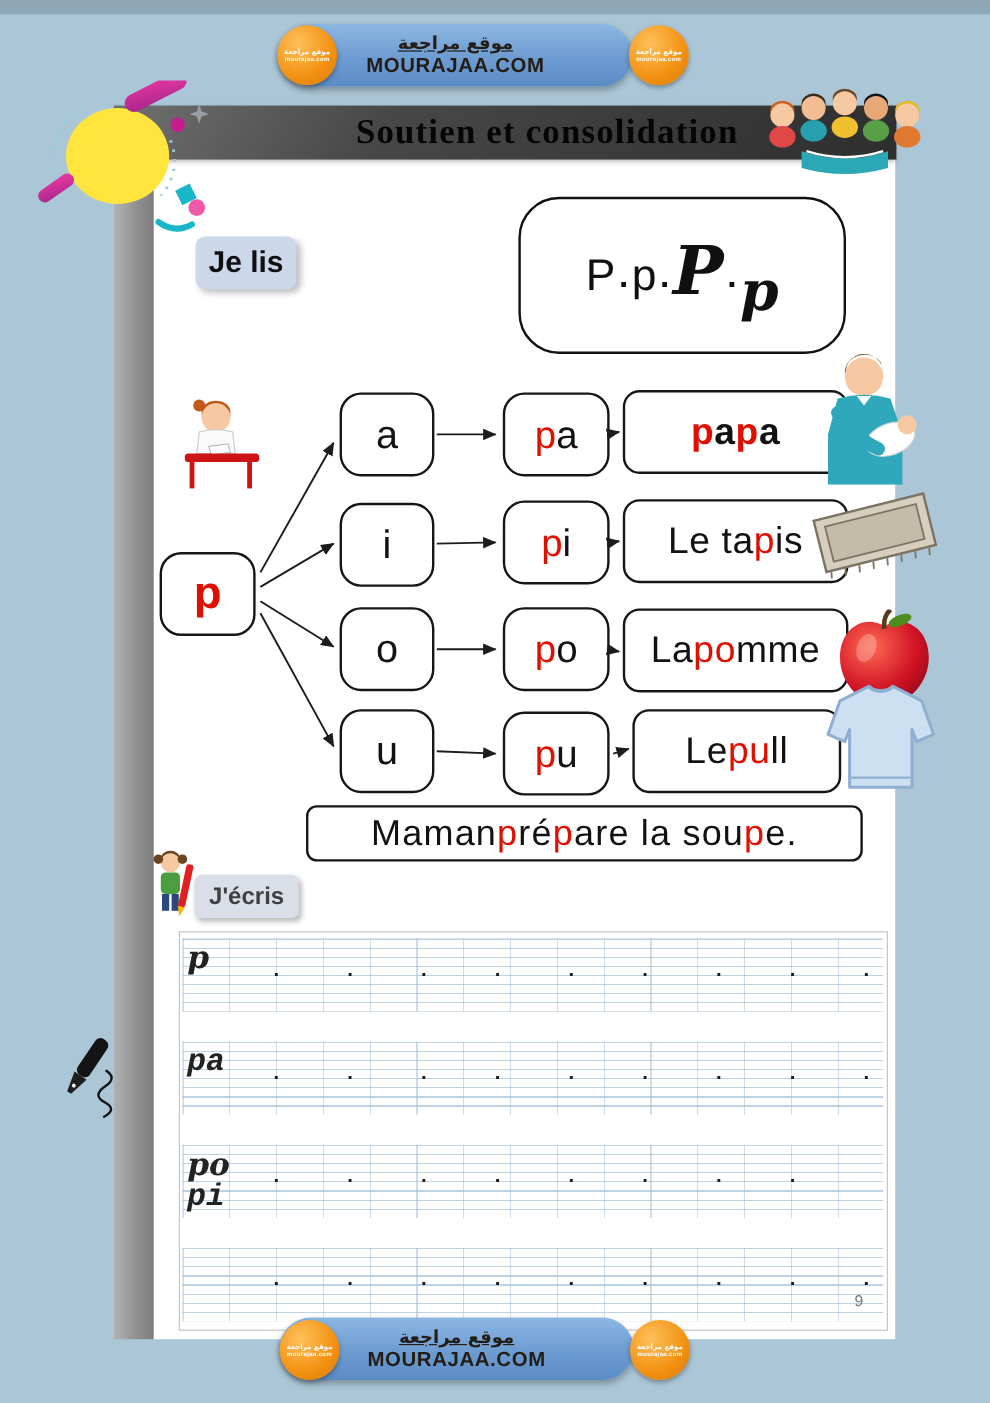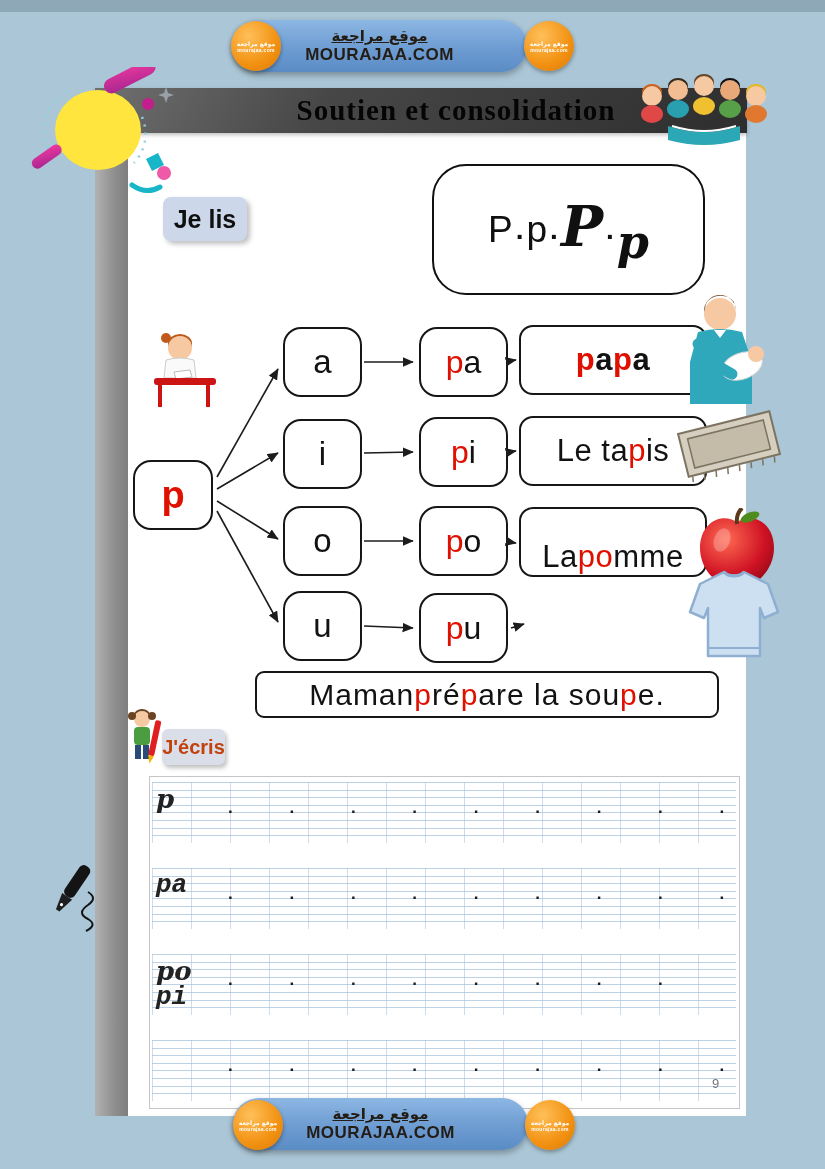--- a/index.html
+++ b/index.html
@@ -31,24 +31,24 @@
           display:flex; flex-direction:column; align-items:center; justify-content:center;
           color:#fff; text-align:center; }
   .logo .l1 { font-family:"DejaVu Sans", sans-serif; font-size:6px; font-weight:700; }
   .logo .l2 { font-size:5px; font-weight:700; letter-spacing:.3px; }
 
   
   .jelis { position:absolute; left:163px; top:185px; width:84px; height:44px;
            background:#ccd8ea; border-radius:8px; box-shadow:3px 3px 5px rgba(0,0,0,.25);
            display:flex; align-items:center; justify-content:center;
            font-size:25px; font-weight:700; color:#101010; }
-  .jecris { position:absolute; left:162px; top:717px; width:63px; height:36px;
+  .jecris { position:absolute; left:162px; top:717px; width:87px; height:36px;
             background:#d9dee9; border-radius:6px; box-shadow:2px 3px 4px rgba(0,0,0,.25);
             display:flex; align-items:center; justify-content:center;
-            font-size:20px; font-weight:700; color:#c2410c; }
+            font-size:20px; font-weight:700; color:#404040; }
 
   
   .lettersbox { position:absolute; left:432px; top:152px; width:273px; height:131px;
                 background:#fff; border:2.5px solid #111; border-radius:34px;
                 display:flex; align-items:center; justify-content:center; color:#101010; }
   .lettersbox .print { font-size:37px; }
   .lettersbox .sep { font-size:28px; font-weight:700; margin:0 3px; }
   .lettersbox .script-up { font-family:"DejaVu Serif", serif; font-style:italic; font-size:56px;
                            font-weight:600; transform:translateY(-4px); display:inline-block; }
   .lettersbox .script-lo { font-family:"DejaVu Serif", serif; font-style:italic; font-size:46px;
@@ -200,24 +200,29 @@
       <span class="red bold">p</span>
       <span class="bold">a</span>
       <span class="red bold">p</span>
       <span class="bold">a</span>
     </div>
   <div class="dbox word-box" style="top:404px;">
       <span>Le ta</span>
       <span class="red">p</span>
       <span>is</span>
     </div>
-  <div class="dbox word-box" style="top:495px;align-items:flex-end;">
+  <div class="dbox word-box" style="top:495px;">
       <span>La </span>
       <span class="red">po</span>
       <span>mme</span>
+    </div>
+  <div class="dbox word-box" style="top:579px; left:527px; width:174px;">
+      <span>Le </span>
+      <span class="red">pu</span>
+      <span>ll</span>
     </div>
 
   <svg class="arrows" width="825" height="1169" viewBox="0 0 825 1169">
     <defs>
       <marker id="ah" markerWidth="9" markerHeight="9" refX="6.5" refY="3" orient="auto">
         <path d="M0,0 L7,3 L0,6 z" fill="#1c1c1c"></path>
       </marker>
     </defs>
     <g stroke="#1c1c1c" stroke-width="1.6">
       <line x1="217" y1="465" x2="278" y2="357" marker-end="url(#ah)"></line>

